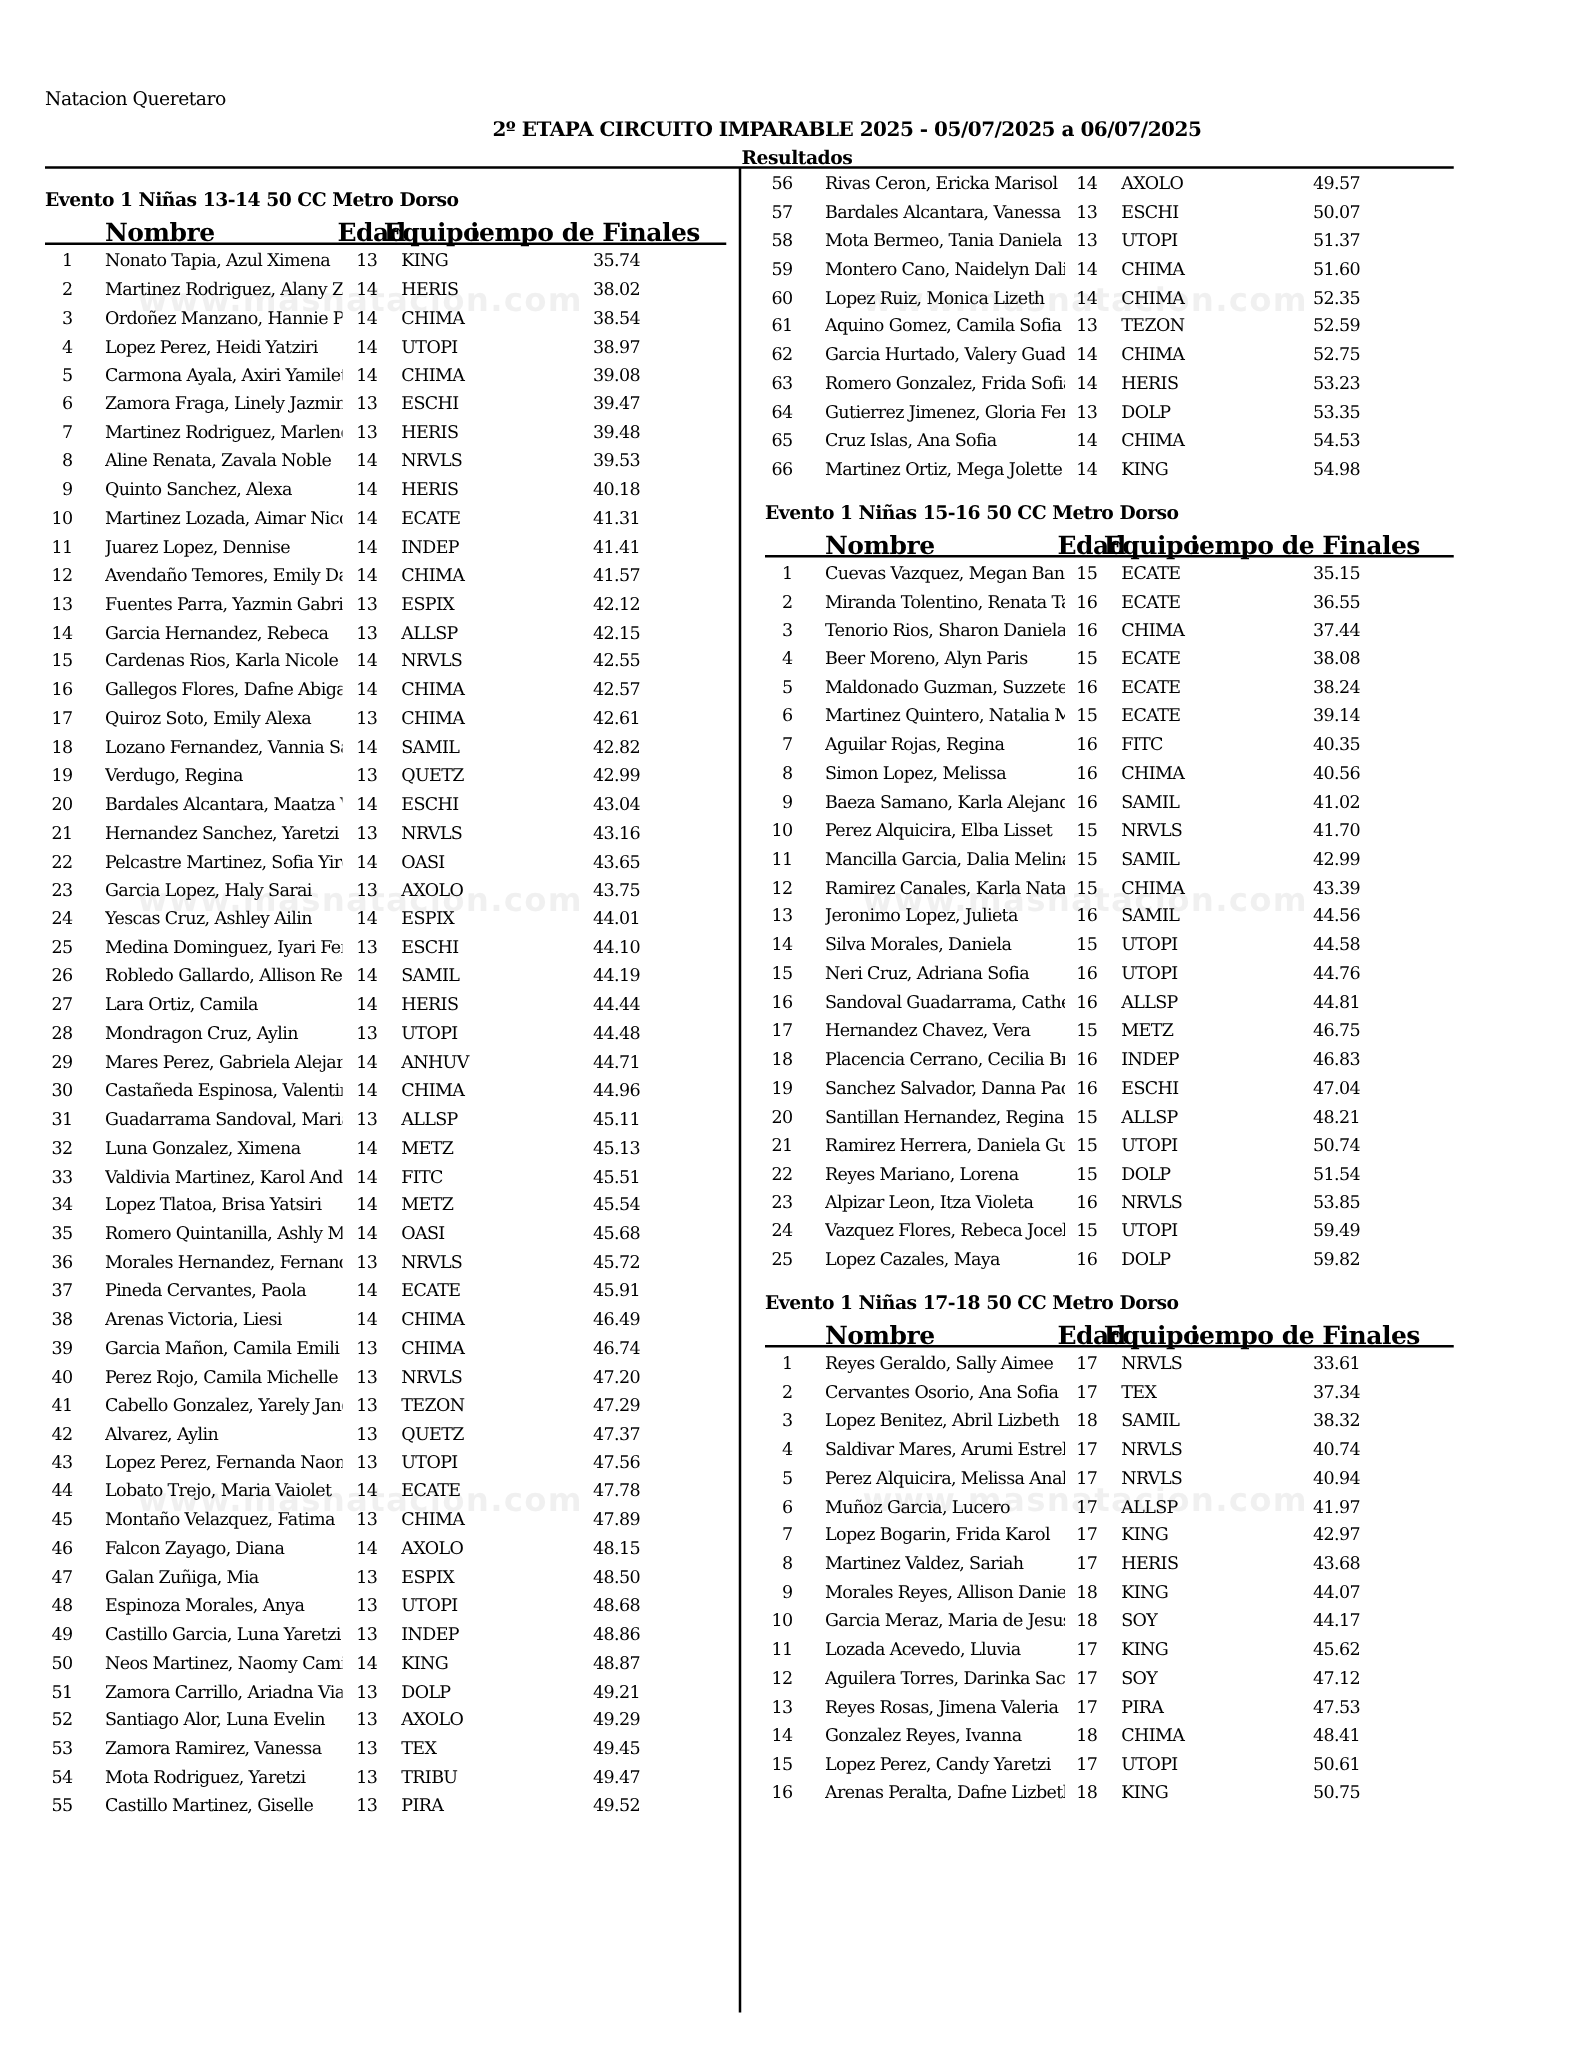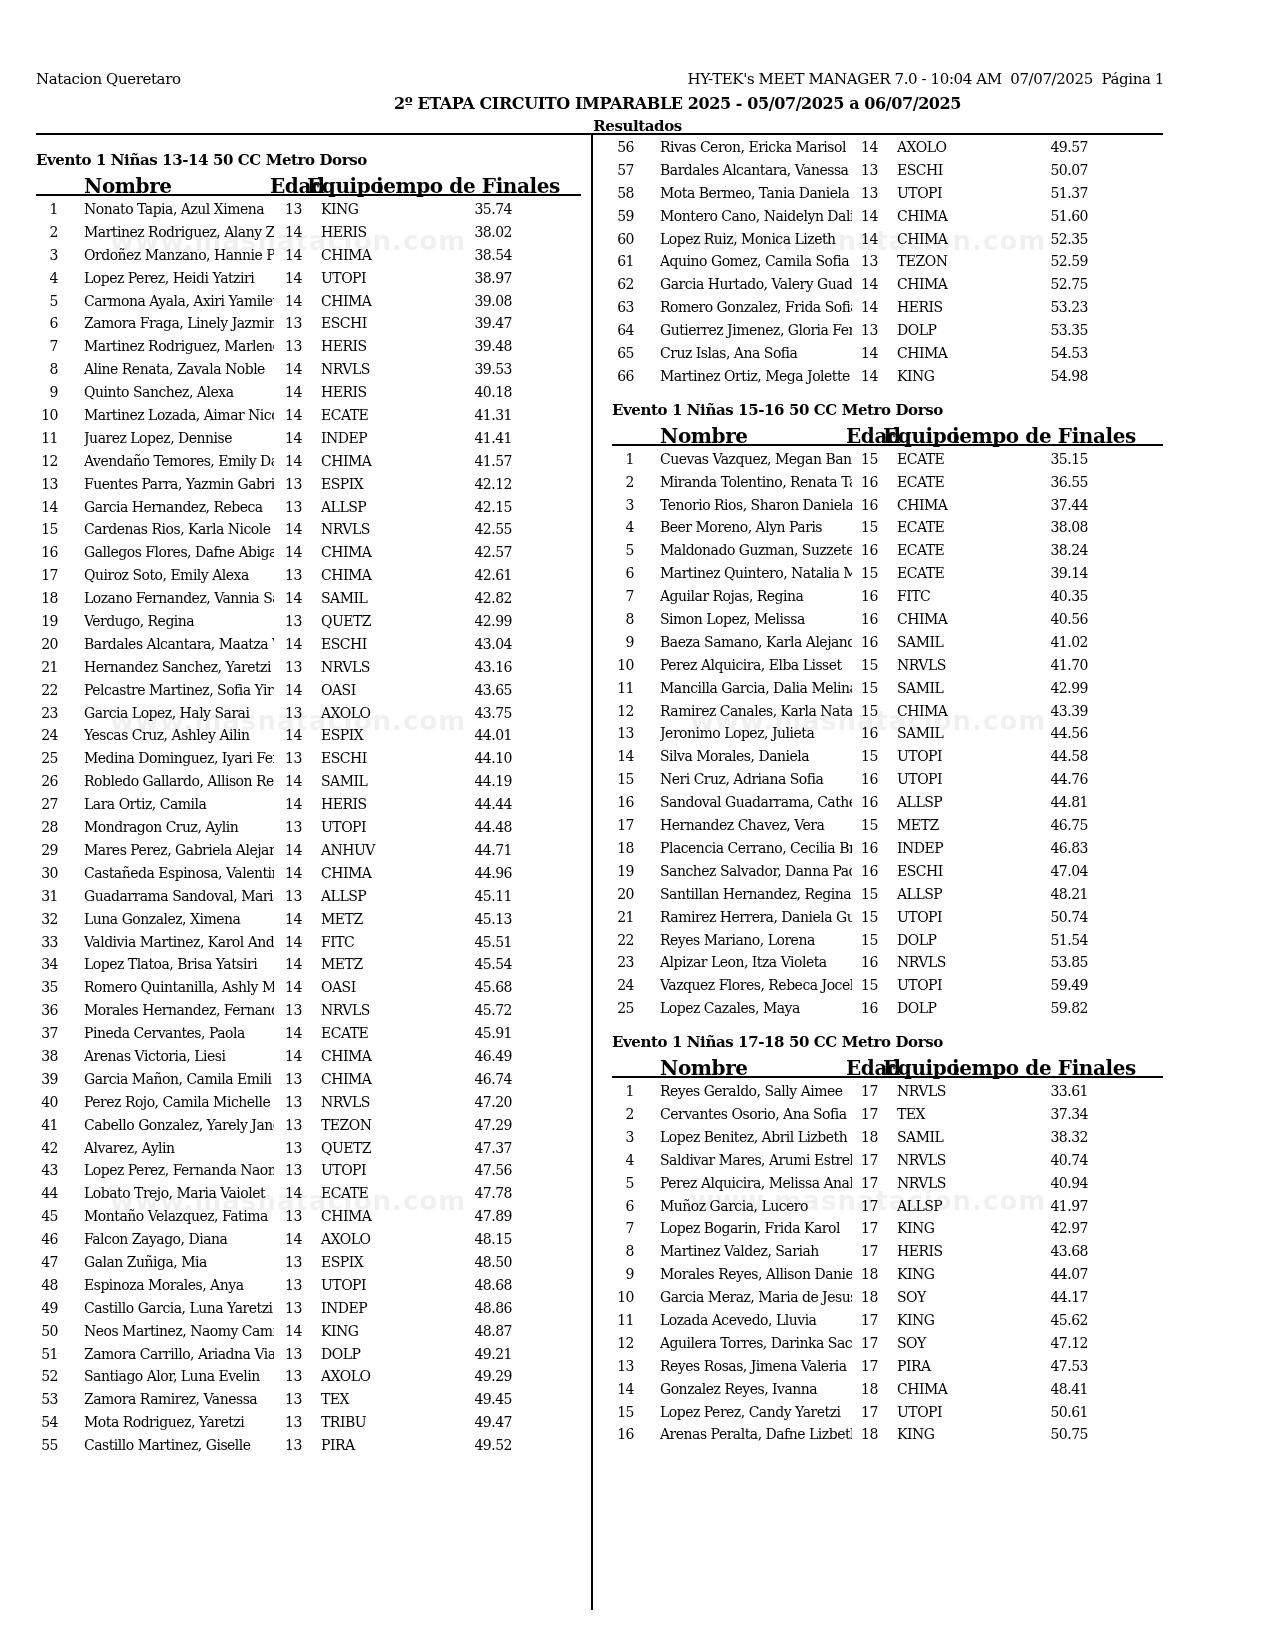--- a/index.html
+++ b/index.html
@@ -39,21 +39,20 @@
   .first-row-gap { height: 2px; }
 
   .watermark { position: absolute; font-family: "DejaVu Sans", sans-serif; font-weight: bold; font-size: 26px;
                color: rgba(0,0,0,0.06); letter-spacing: 1px; pointer-events: none; white-space: nowrap; }
 </style>
 </head>
 <body>
 
 <div class="page">
   <div class="hdr-left">Natacion Queretaro</div>
-  <div class="hdr-right">HY-TEK's MEET MANAGER 7.0 - 10:04 AM  07/07/2025  Página 1</div>
   <div class="meet-title">2º ETAPA CIRCUITO IMPARABLE 2025 - 05/07/2025 a 06/07/2025</div>
   <div class="subtitle">Resultados</div>
   <div class="top-rule"></div>
   <div class="vdivider"></div>
 
   <div class="watermark" style="left:110px; top:226px;">www.masnatacion.com</div>
   <div class="watermark" style="left:110px; top:706px;">www.masnatacion.com</div>
   <div class="watermark" style="left:110px; top:1186px;">www.masnatacion.com</div>
   <div class="watermark" style="left:690px; top:226px;">www.masnatacion.com</div>
   <div class="watermark" style="left:690px; top:706px;">www.masnatacion.com</div>

